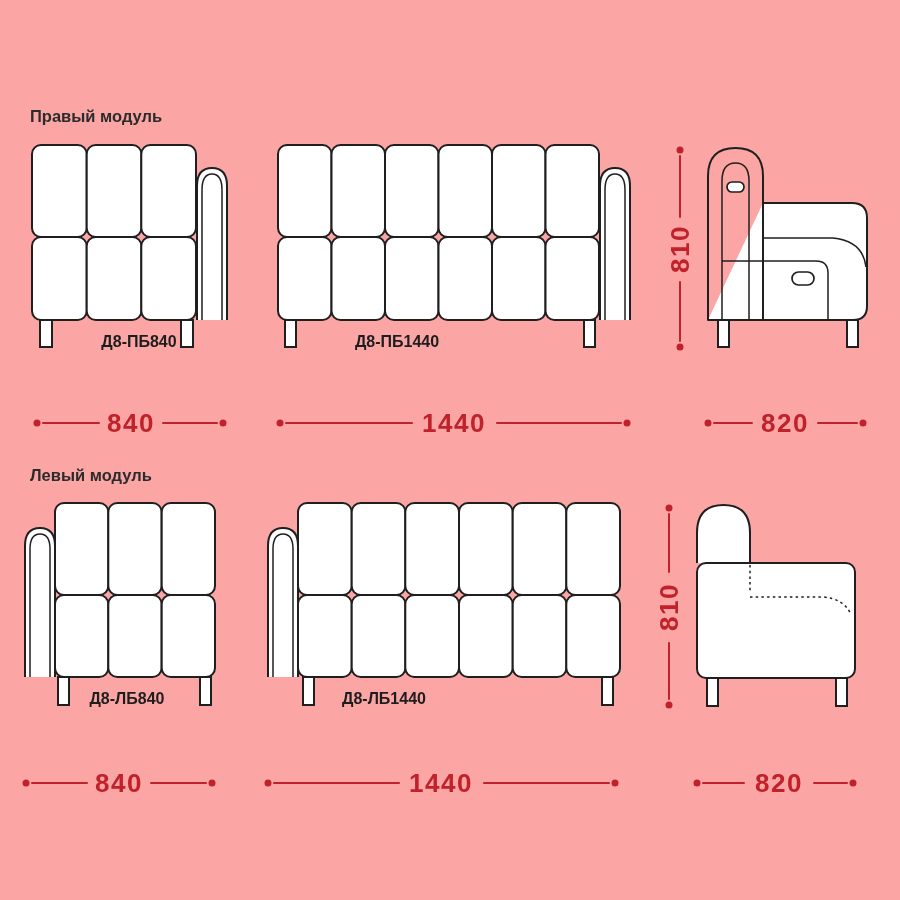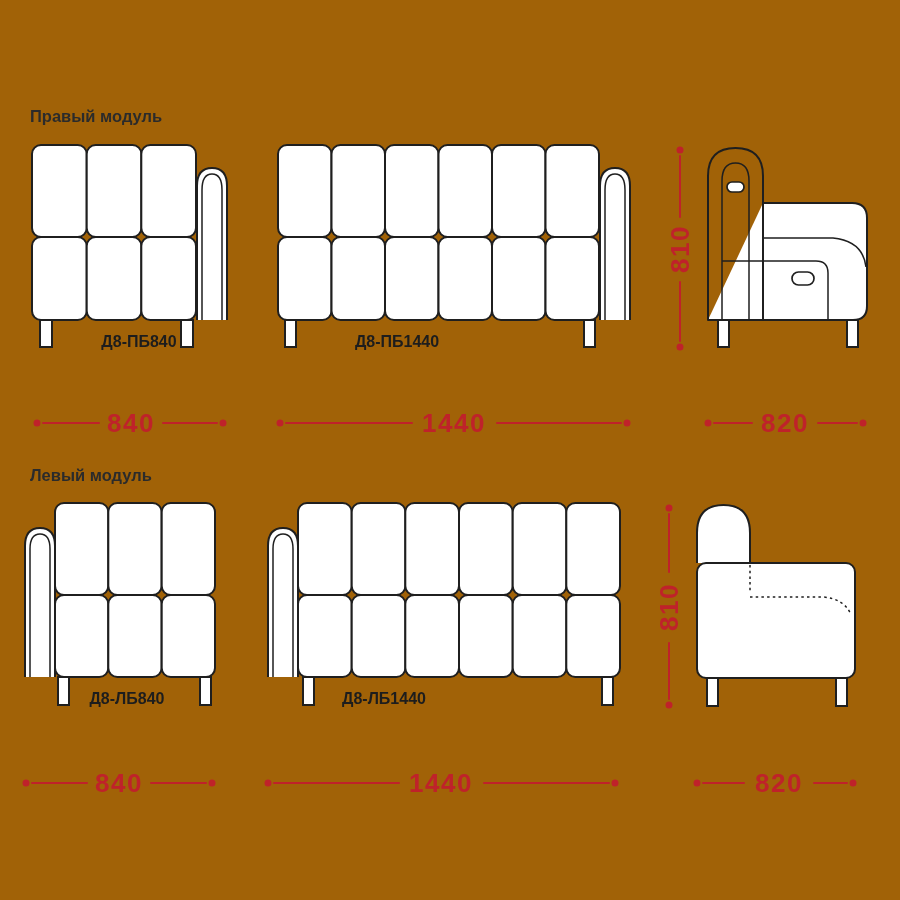--- a/index.html
+++ b/index.html
@@ -1,19 +1,19 @@
 <!DOCTYPE html>
 <html><head>
 <meta charset="utf-8">
 <style>
   html,body{margin:0;padding:0;background:#ffffff;}
   .canvas{
     position:relative;
     width:900px;height:900px;
-    background:#a16207;
+    background:#fca5a5;
     font-family:"Liberation Sans", sans-serif;
     overflow:hidden;
   }
   svg{display:block;}
   
   .o   { fill:#ffffff; stroke:#1f1f1f; stroke-width:2;   stroke-linejoin:round; }
   .op  { fill:none;    stroke:#1f1f1f; stroke-width:2;   stroke-linejoin:round; stroke-linecap:round; }
   .n   { fill:none;    stroke:#1f1f1f; stroke-width:1.5; stroke-linejoin:round; }
   .slot{ fill:#ffffff; stroke:#1f1f1f; stroke-width:1.7; }
   .leg { fill:#ffffff; stroke:#1f1f1f; stroke-width:2;   }

